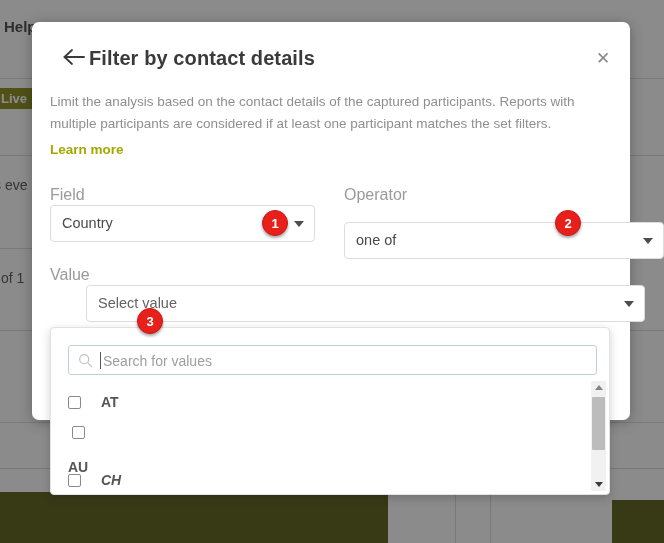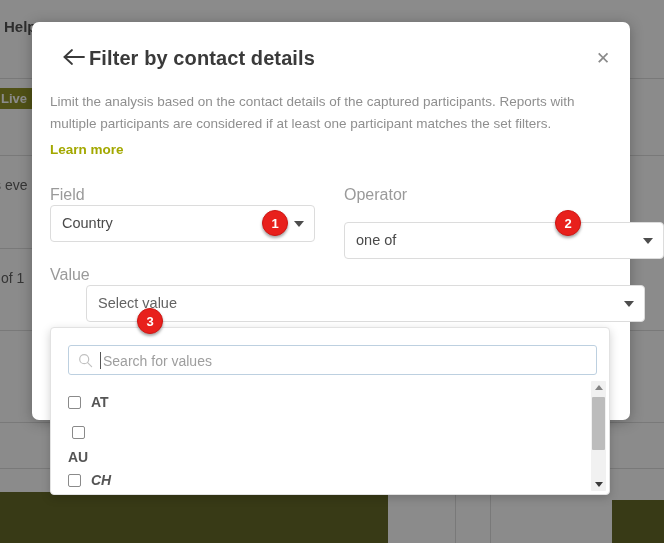--- a/index.html
+++ b/index.html
@@ -281,21 +281,21 @@
     right: 0;
     bottom: 0;
     overflow: hidden;
   }
   .option-row {
     position: absolute;
     left: 17px;
     height: 20px;
     display: flex;
     align-items: center;
-    gap: 10px;
+    gap: 20px;
     cursor: pointer;
   }
   .option-cb {
     width: 13px;
     height: 13px;
     border: 1px solid #8a8a8a;
     border-radius: 2px;
     background: #ffffff;
     box-sizing: border-box;
     flex: 0 0 auto;

